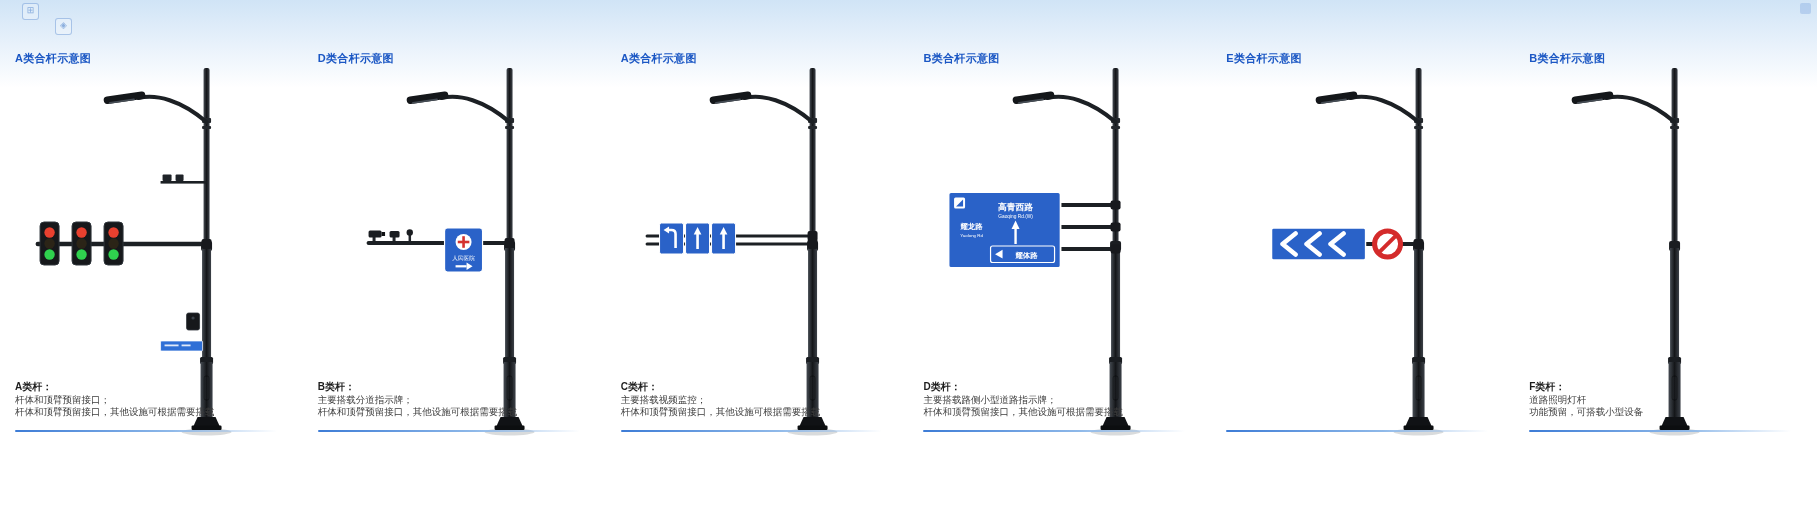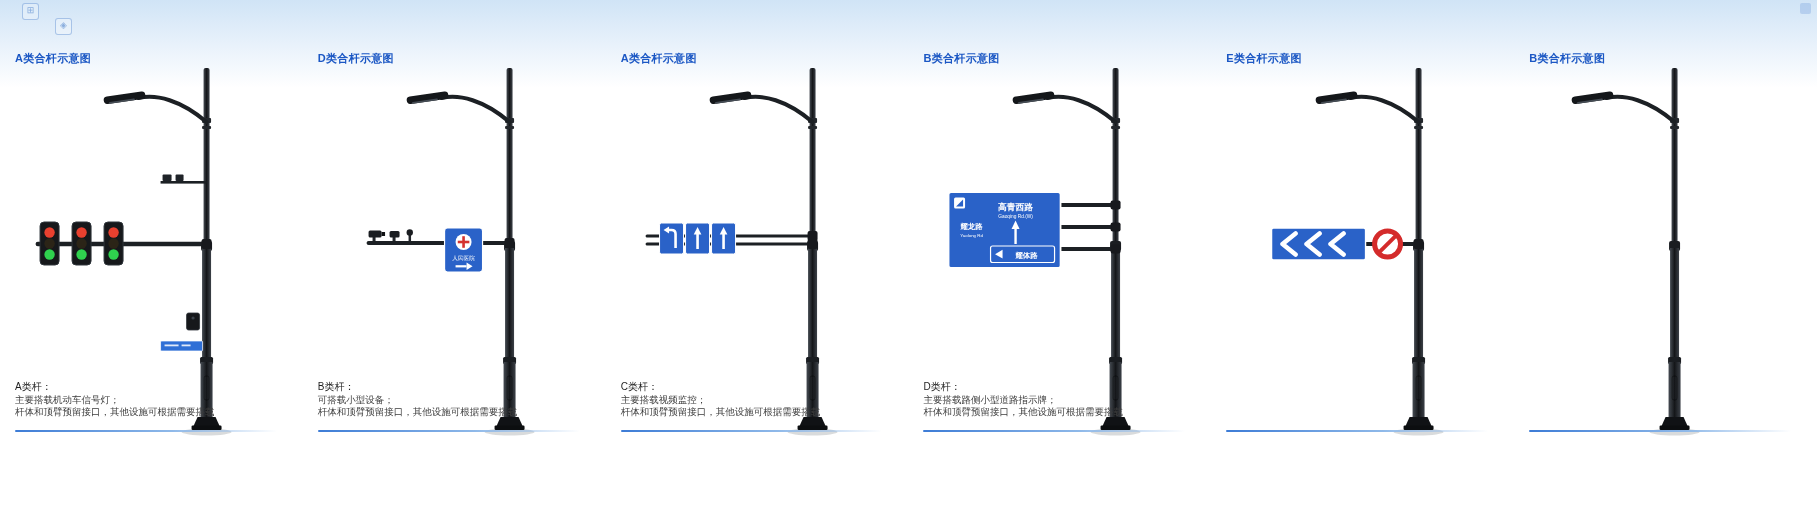--- a/index.html
+++ b/index.html
@@ -19,21 +19,21 @@
   .corner-icon.second{margin-top:15px}
   .corner-mark{position:absolute;top:3px;right:6px;width:11px;height:11px;border-radius:2px;background:rgba(120,160,220,.35);z-index:6}
   .panels{position:relative;z-index:2;display:flex;width:1817px;height:474px}
   .panel{position:relative;flex:1 1 0;height:100%}
   .panel-title{
     position:absolute;top:51px;left:15px;margin:0;white-space:nowrap;
     font-size:11px;font-weight:700;color:#1b57c4;letter-spacing:.3px;
   }
   .pole-svg{position:absolute;top:58px;left:50%;transform:translateX(-52%)}
   .caption{position:absolute;left:15px;right:8px;bottom:55px;font-size:9.5px;color:#3c3c3c;line-height:1.32}
-  .caption .label{font-size:10px;font-weight:400;color:#1d1d1d;margin-bottom:1px}
+  .caption .label{font-size:10px;font-weight:700;color:#1d1d1d;margin-bottom:1px}
   .underline{
     position:absolute;left:15px;right:26px;bottom:42px;height:2px;border-radius:1px;
     background:linear-gradient(90deg,#3d7cd6 0%,#8fb9e9 60%,rgba(255,255,255,0) 100%);
   }
 </style>
 </head>
 <body>
 
 <div class="top-banner"></div>
 
@@ -101,21 +101,21 @@
         <rect x="177" y="255" width="13" height="17" rx="2" fill="#16181b" stroke="#2e343a" stroke-width="0.8"></rect>
         <circle cx="183.5" cy="260" r="1.6" fill="#3b424a"></circle>
         <g>
           <rect x="151" y="283" width="42" height="10" rx="1" fill="#2f6fd6" stroke="#ffffff" stroke-width="0.7"></rect>
           <rect x="155" y="286.5" width="14" height="1.8" fill="rgba(255,255,255,.85)"></rect>
           <rect x="172" y="286.5" width="9" height="1.8" fill="rgba(255,255,255,.85)"></rect>
         </g>
       </svg>
     <div class="caption">
       <div class="label">A类杆：</div>
-      <div class="line">主要搭载机动车信号灯；</div>
+      <div class="line">杆体和顶臂预留接口；</div>
       <div class="line">杆体和顶臂预留接口，其他设施可根据需要搭载</div>
     </div>
     <div class="underline"></div>
   </section>
 
   <section class="panel">
     <h2 class="panel-title">D类合杆示意图</h2>
     <svg class="pole-svg" width="272" height="400" viewBox="0 0 272 400">
         <defs>
           <linearGradient id="poleGrad1" x1="0" y1="0" x2="1" y2="0">
@@ -160,21 +160,21 @@
           <circle cx="151" cy="184" r="8" fill="#ffffff"></circle>
           <rect x="149.7" y="178.2" width="2.6" height="11.6" fill="#d5332f"></rect>
           <rect x="145.2" y="182.7" width="11.6" height="2.6" fill="#d5332f"></rect>
           <text x="151" y="202" text-anchor="middle" font-size="5.6" fill="#ffffff">人民医院</text>
           <rect x="143" y="207.2" width="11" height="2.2" fill="#ffffff"></rect>
           <path d="M154 204.5 L160 208.3 L154 212.1 Z" fill="#ffffff"></path>
         </g>
       </svg>
     <div class="caption">
       <div class="label">B类杆：</div>
-      <div class="line">可搭载小型设备；</div>
+      <div class="line">主要搭载分道指示牌；</div>
       <div class="line">杆体和顶臂预留接口，其他设施可根据需要搭载</div>
     </div>
     <div class="underline"></div>
   </section>
 
   <section class="panel">
     <h2 class="panel-title">A类合杆示意图</h2>
     <svg class="pole-svg" width="272" height="400" viewBox="0 0 272 400">
         <defs>
           <linearGradient id="poleGrad2" x1="0" y1="0" x2="1" y2="0">
@@ -360,16 +360,21 @@
           <rect x="135" y="367.5" width="30" height="4.5" rx="1.2" fill="#0c0e10"></rect>
         </g>
         <g>
           <path d="M 150 64 C 124 42, 100 36, 82 40" fill="none" stroke="#1c2024" stroke-width="4" stroke-linecap="round"></path>
           <g transform="translate(68,40) rotate(-8)">
             <rect x="-21" y="-4" width="42" height="7.5" rx="3.6" fill="#14171a"></rect>
             <rect x="-16" y="1.8" width="26" height="1.8" rx="0.9" fill="#454c54"></rect>
           </g>
         </g>
       </svg>
+    <div class="caption">
+      <div class="label">F类杆：</div>
+      <div class="line">道路照明灯杆</div>
+      <div class="line">功能预留，可搭载小型设备</div>
+    </div>
     <div class="underline"></div>
   </section>
 
 </div>
 
 </body></html>

